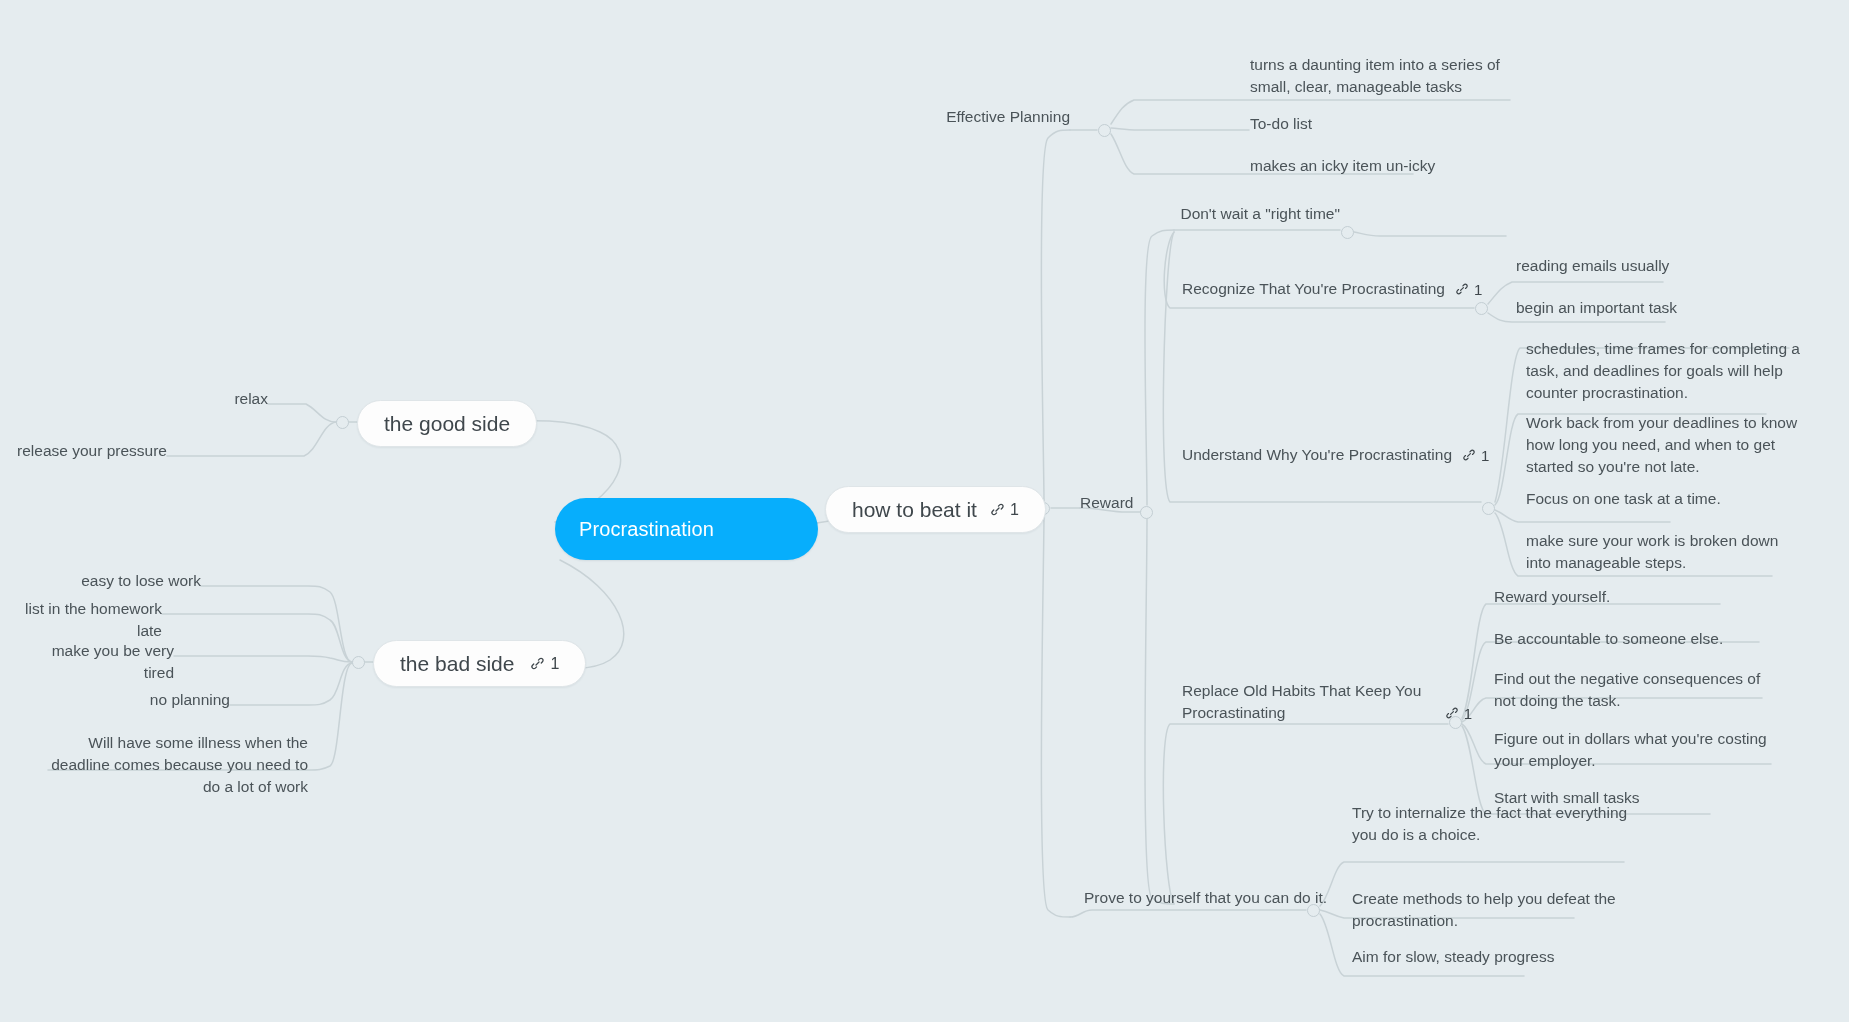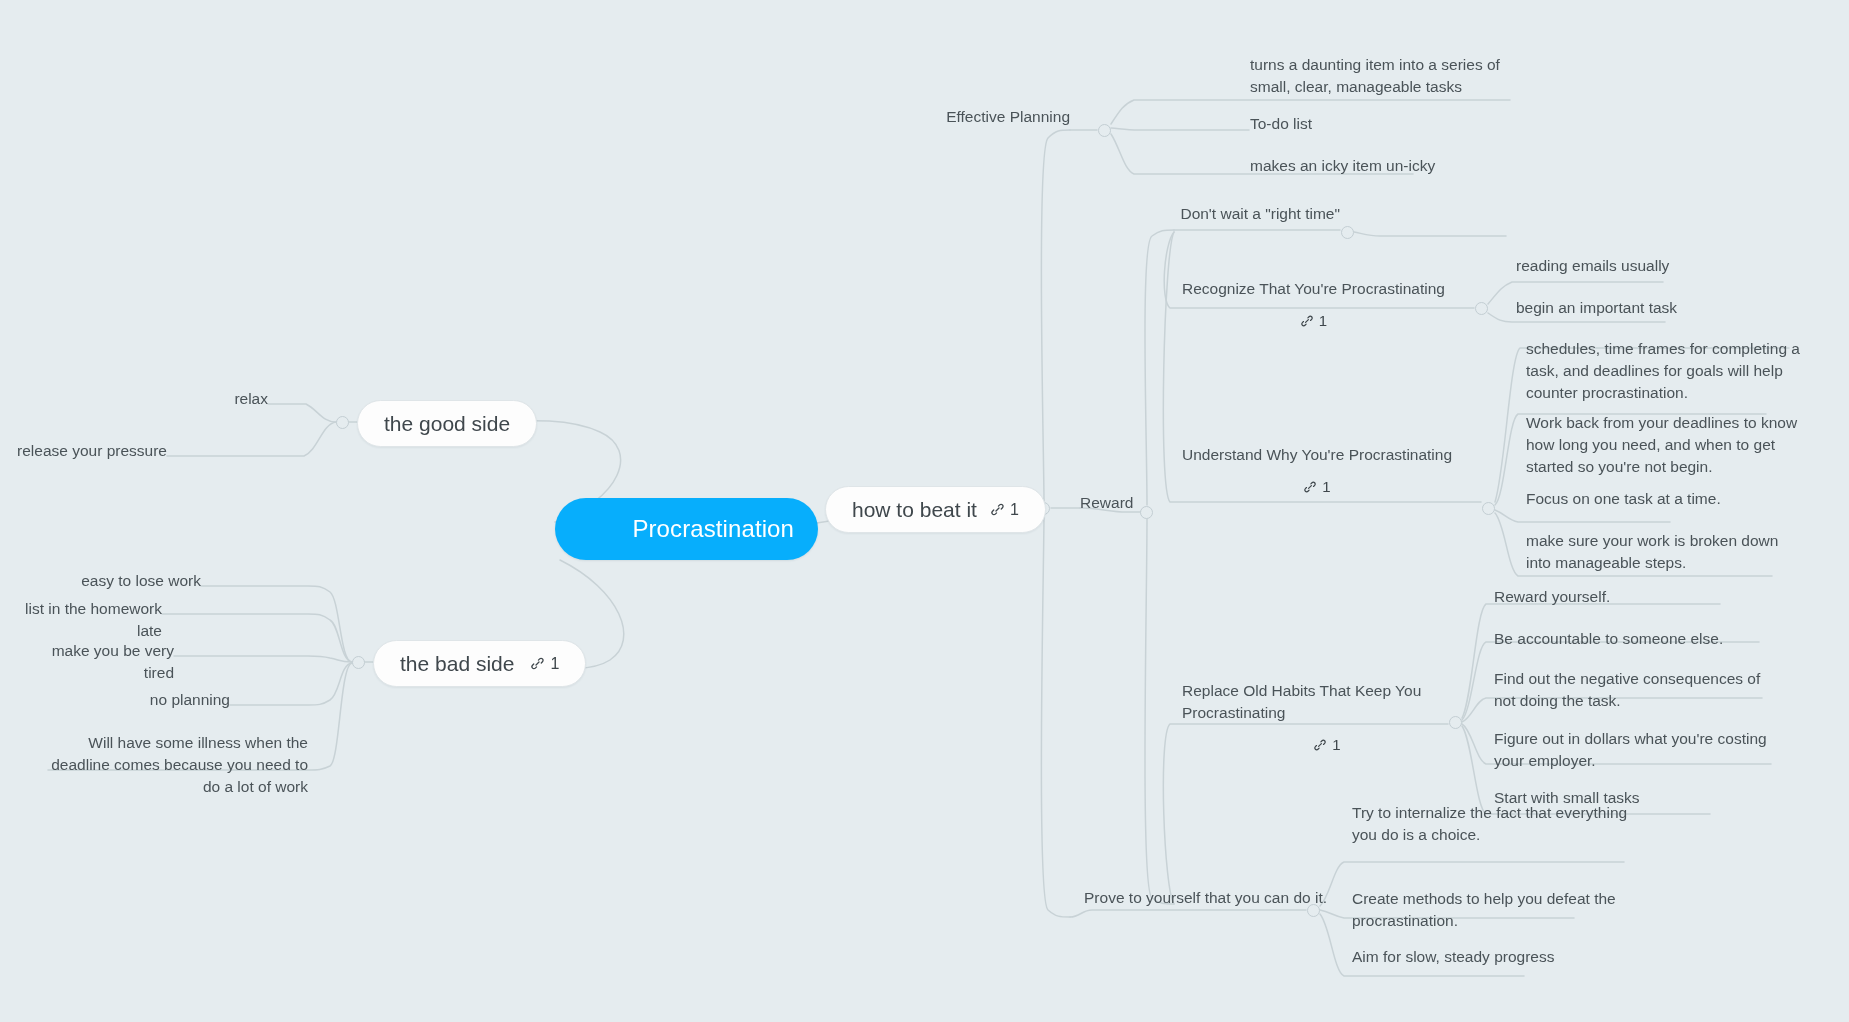--- a/index.html
+++ b/index.html
@@ -22,24 +22,24 @@
     width: 1849px;
     height: 1022px;
     pointer-events: none;
   }
   
   .root-pill {
     position: absolute;
     background: #07aefc;
     color: #ffffff;
     border-radius: 40px;
-    font-size: 24px;
+    font-size: 20px;
     display: flex;
     align-items: center;
-    justify-content: flex-end;
+    justify-content: flex-start;
     padding: 0 24px;
     box-shadow: 0 1px 2px rgba(40,70,90,.10);
     letter-spacing: .1px;
   }
   
   .pill {
     position: absolute;
     background: #fdfdfd;
     border: 1px solid #dfe5e8;
     border-radius: 34px;
@@ -55,23 +55,22 @@
   }
   
   .txt {
     position: absolute;
     font-size: 15.5px;
     color: #4a5358;
     line-height: 1.42;
   }
   .txt-row {
     display: flex;
-    align-items: center;
+    align-items: flex-end;
     gap: 10px;
-    flex-direction: column;
   }
   .txt .label { display: block; }
   .align-right { text-align: right; }
   .badge {
     display: inline-flex;
     align-items: center;
     gap: 5px;
     color: #3f474c;
     font-size: 15px;
     flex: 0 0 auto;
@@ -277,21 +276,21 @@
     </span>
   </div>
   <div class="txt" style="left:1526px; top:338px; width:278px;">
     <span class="label">schedules, time frames for completing a task,
 and deadlines for goals will help counter
 procrastination.</span>
   </div>
   <div class="txt" style="left:1526px; top:412px; width:278px;">
     <span class="label">Work back from your deadlines to know how
 long you need, and when to get started so
-you're not begin.</span>
+you're not late.</span>
   </div>
   <div class="txt" style="left:1526px; top:488px; width:278px;">
     <span class="label">Focus on one task at a time.</span>
   </div>
   <div class="txt" style="left:1526px; top:530px; width:278px;">
     <span class="label">make sure your work is broken down into
 manageable steps.</span>
   </div>
 
   <div class="txt txt-row" style="left:1182px; top:680px; width:290px;">

